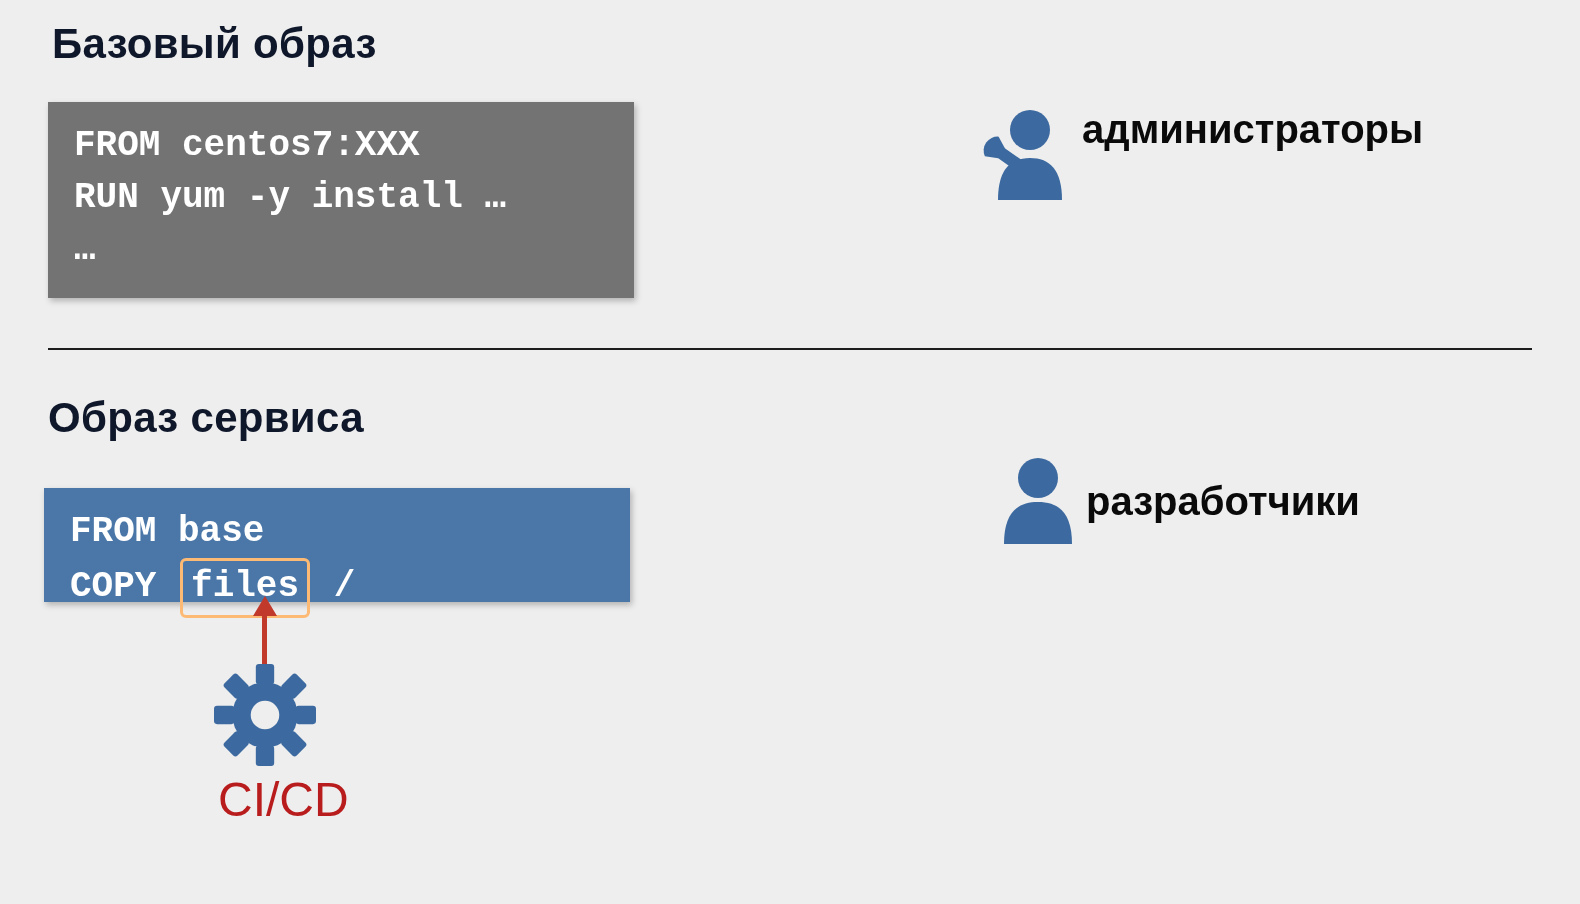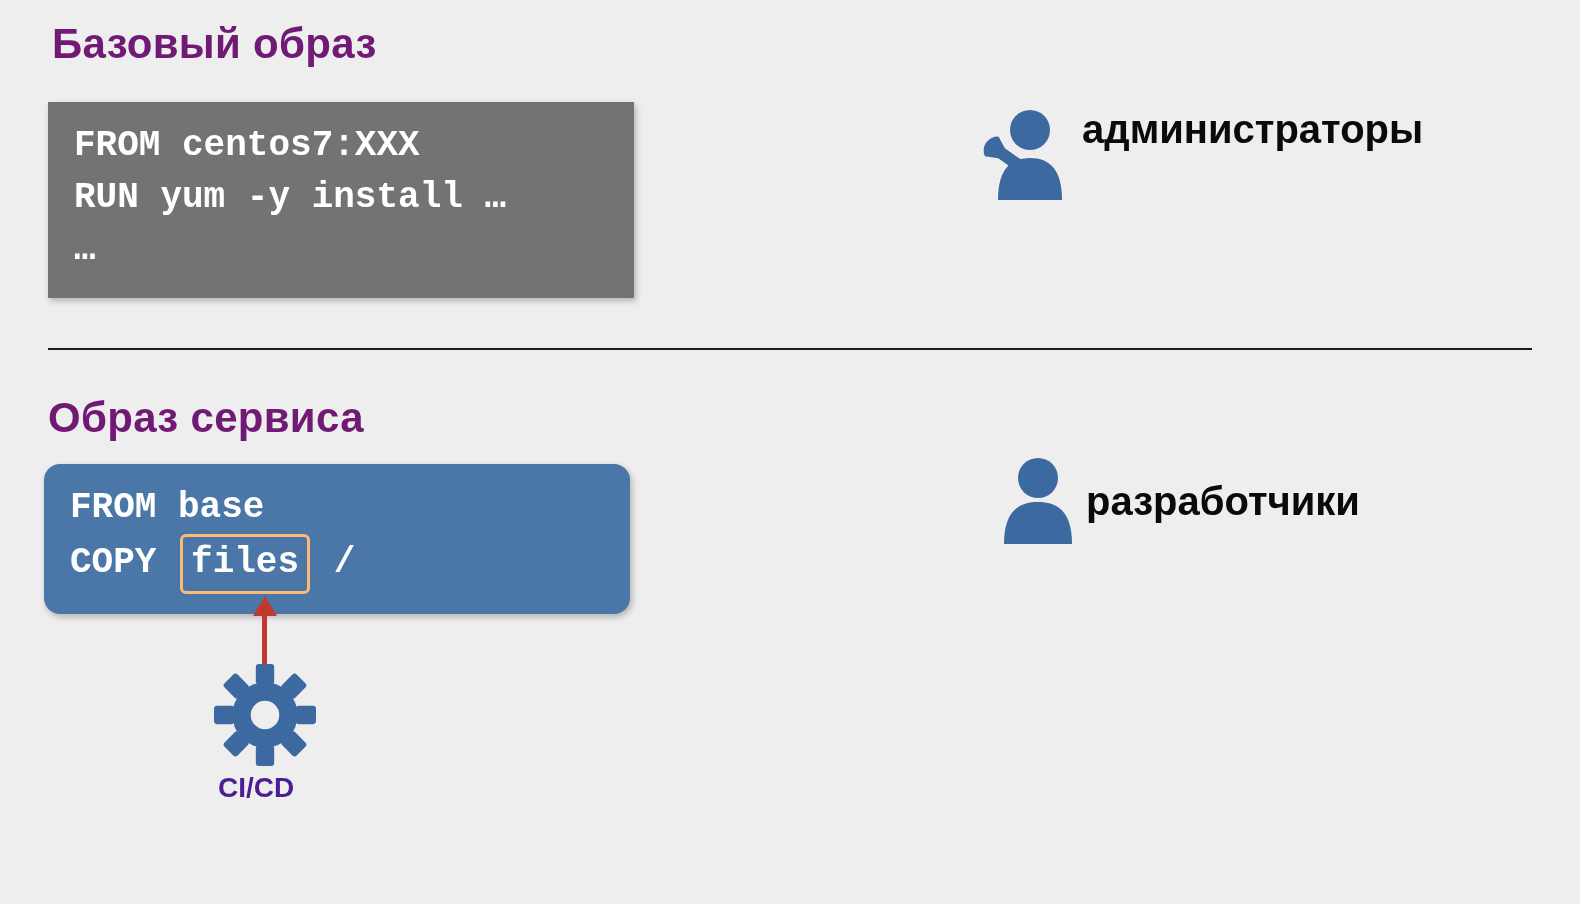--- a/index.html
+++ b/index.html
@@ -8,21 +8,21 @@
     height: 904px;
     background: #eeeeee;
     font-family: -apple-system, "Helvetica Neue", Arial, sans-serif;
     position: relative;
     overflow: hidden;
   }
   .heading {
     position: absolute;
     font-weight: 800;
     font-size: 42px;
-    color: #701a75;
+    color: #0f172a;
     letter-spacing: 0.3px;
   }
   .codebox {
     position: absolute;
     padding: 18px 26px 22px 26px;
     font-family: "Courier New", Courier, monospace;
     font-weight: 700;
     font-size: 36px;
     line-height: 1.45;
     color: #ffffff;
@@ -56,23 +56,23 @@
   .arrow { position: absolute; }
   .arrow .shaft { width: 5px; background: #c0392b; }
   .arrow .head {
     width: 0; height: 0;
     border-left: 12px solid transparent;
     border-right: 12px solid transparent;
     border-bottom: 20px solid #c0392b;
   }
   .cicd-label {
     position: absolute;
-    font-weight: 700;
-    font-size: 28px;
-    color: #4c1d95;
+    font-weight: 400;
+    font-size: 48px;
+    color: #b91c1c;
   }
 </style>
 </head>
 <body>
 
 <div class="heading" style="left:52px; top:20px;">Базовый образ</div>
 
 <div class="codebox green" style="left:48px; top:102px; width:586px; height:196px;"><span>FROM centos7:XXX</span>
 <span>RUN yum -y install …</span>
 <span>…</span></div>
@@ -95,21 +95,21 @@
 </div>
 
 <div class="role-label" style="left:1082px; top:106px;">
   <div>администраторы</div>
 </div>
 
 <div class="divider" style="top:348px;"></div>
 
 <div class="heading" style="left:48px; top:394px;">Образ сервиса</div>
 
-<div class="codebox blue" style="left:44px; top:464px; width:586px; height:150px;border-radius:16px;"><span>FROM base
+<div class="codebox blue" style="left:44px; top:488px; width:586px; height:114px;"><span>FROM base
 COPY </span><span class="files-hl">files</span><span> /</span></div>
 
 <div class="icon-holder" style="left:998px; top:454px;">
   <svg width="80" height="92" viewBox="0 0 80 92">
     <g fill="#3c6aa0">
       <circle cx="40" cy="24" r="20"></circle>
       <path d="M6 90 C6 58 20 48 40 48 C60 48 74 58 74 90 Z"></path>
     </g>
   </svg>
 </div>

